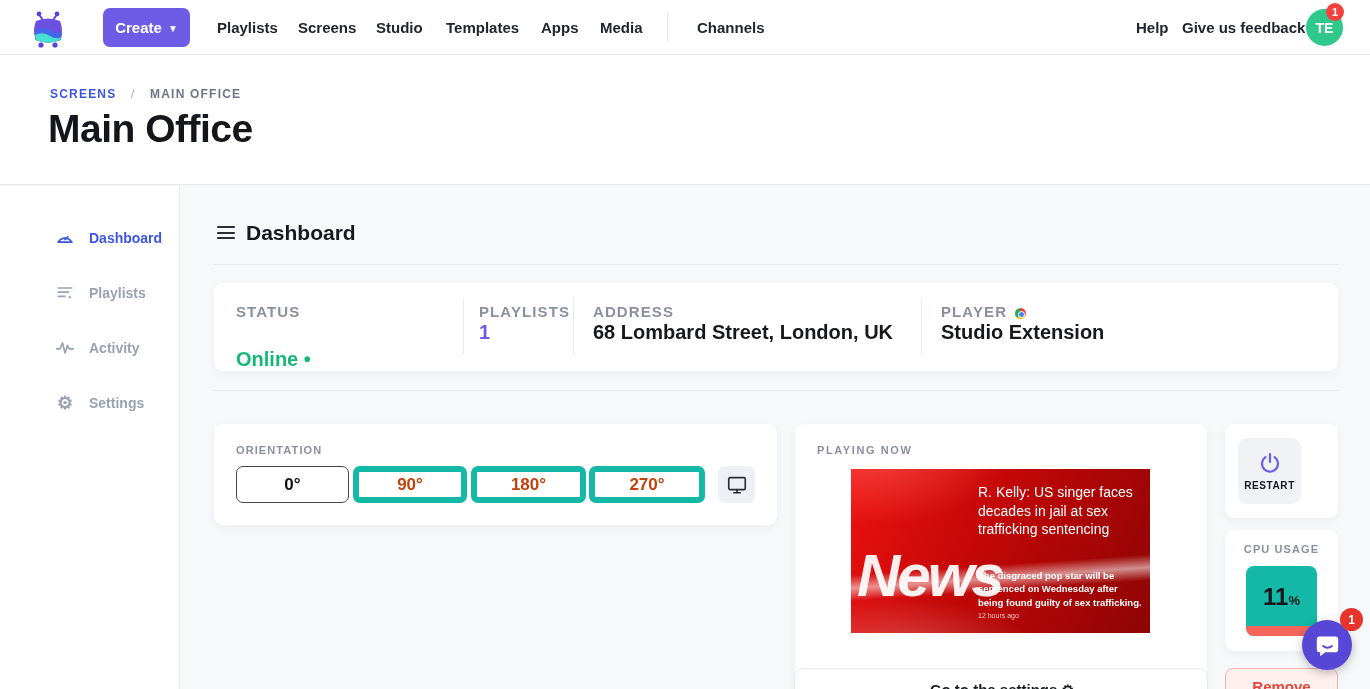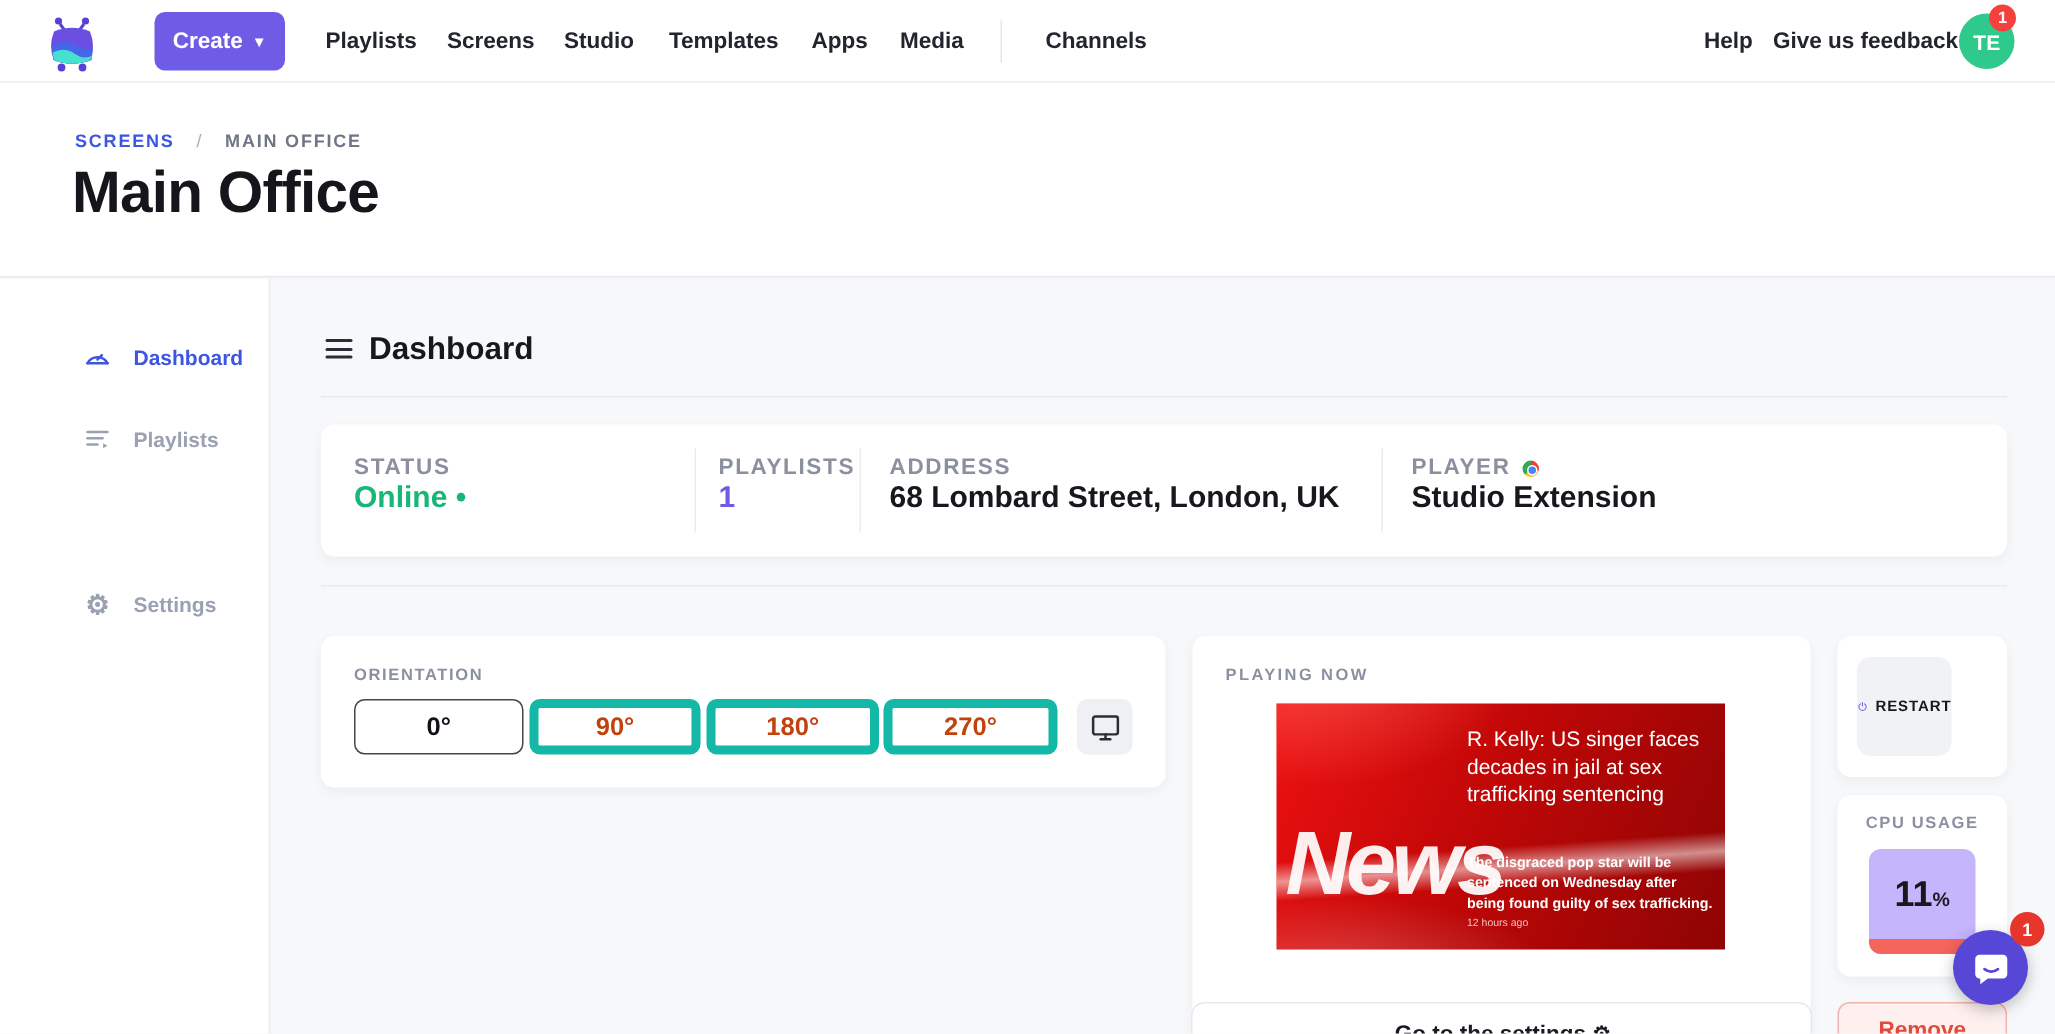--- a/index.html
+++ b/index.html
@@ -65,21 +65,21 @@
 
   .card { position:absolute; background:#fff; border-radius:9px;
     box-shadow:0 3px 8px rgba(40,44,63,.05); }
 
   
   .status-card { left:33px; top:97px; width:1124px; height:88px; }
   .sc-label { position:absolute; top:20px; font-size:15px; font-weight:600;
     letter-spacing:1.1px; color:#8b90a0; }
   .sc-value { position:absolute; top:38px; font-size:20px; font-weight:800; color:#17181d; }
   .sc-vdiv { position:absolute; top:16px; width:1px; height:56px; background:#ececef; }
-  .v-online { color:#17b877; }
+  .v-online { color:#17b877;margin-top:27px; }
   .v-count { color:#6e5ce6; }
   .chrome-dot { display:inline-block; width:11px; height:11px; border-radius:50%;
     margin-left:8px; vertical-align:middle; position:relative;
     background:conic-gradient(#ea4335 0 30%, #fbbc05 30% 62%, #34a853 62% 100%); }
   .chrome-dot::after { content:""; position:absolute; left:3px; top:3px; width:5px; height:5px;
     border-radius:50%; background:#4285f4; border:1px solid #fff; }
 
   
   .orient-card { left:33px; top:238px; width:563px; height:101px; }
   .or-label { position:absolute; left:22px; top:20px; font-size:11px; font-weight:600;
@@ -111,30 +111,30 @@
   .news-headline { position:absolute; left:127px; top:14px; width:164px; font-size:14px;
     font-weight:400; color:#fff; line-height:1.33; }
   .news-sub { position:absolute; left:127px; top:100px; width:164px; font-size:9.5px;
     font-weight:600; color:#fff; line-height:1.4; }
   .news-time { position:absolute; left:127px; top:143px; font-size:7px; color:rgba(255,255,255,.75); }
 
   
   .restart-card { left:1044px; top:238px; width:113px; height:94px; }
   .restart-btn { position:absolute; left:13px; top:14px; width:63px; height:66px;
     background:#f1f2f6; border:none; border-radius:9px; cursor:pointer;
-    display:flex; flex-direction:row; align-items:center; justify-content:center; gap:5px; }
+    display:flex; flex-direction:column; align-items:center; justify-content:center; gap:5px; }
   .restart-label { font-size:10px; font-weight:800; color:#17181d; letter-spacing:.6px;
     font-family:inherit; }
 
   
   .cpu-card { left:1044px; top:344px; width:113px; height:121px; }
   .cpu-label { position:absolute; left:0; top:13px; width:113px; text-align:center;
     font-size:11px; font-weight:600; letter-spacing:1.1px; color:#8b90a0; }
   .cpu-box { position:absolute; left:21px; top:36px; width:71px; height:70px;
-    background:#c4b5fd; border-radius:8px; overflow:hidden; }
+    background:#14b8a6; border-radius:8px; overflow:hidden; }
   .cpu-num { position:absolute; left:0; top:17px; width:71px; text-align:center;
     font-size:24px; font-weight:800; color:#17181d; }
   .cpu-num .cpu-pct { font-size:13px; font-weight:700; }
   .cpu-bar { position:absolute; left:0; bottom:0; width:71px; height:10px; background:#f4655c; }
 
   
   .settings-card { left:613px; top:482px; width:414px; height:40px;
     border:1px solid #e8e8ec; box-shadow:none; cursor:pointer; }
   .settings-card .st-text { position:absolute; left:0; top:12px; width:414px; text-align:center;
     font-size:15px; font-weight:700; color:#1a1b20; }
@@ -218,20 +218,28 @@
       <span class="s-icon">
         <svg width="20" height="20" viewBox="0 0 24 24" fill="none" stroke="currentColor" stroke-width="2" stroke-linecap="round">
           <line x1="4" y1="6" x2="20" y2="6"></line>
           <line x1="4" y1="11" x2="16" y2="11"></line>
           <line x1="4" y1="16" x2="12" y2="16"></line>
           <path d="M16.5 15 L20 17 L16.5 19 Z" fill="currentColor" stroke="none"></path>
         </svg>
       </span>
       <span>Playlists</span>
     </div>
+    <div class="side-item si3">
+      <span class="s-icon">
+        <svg width="20" height="20" viewBox="0 0 24 24" fill="none" stroke="currentColor" stroke-width="2" stroke-linecap="round" stroke-linejoin="round">
+          <polyline points="2,13 6,13 9,6 12,18 15,9 17,13 22,13"></polyline>
+        </svg>
+      </span>
+      <span>Activity</span>
+    </div>
     <div class="side-item si4">
       <span class="s-icon" style="font-size:18px;">⚙</span>
       <span>Settings</span>
     </div>
   </div>
 
   <div class="content">
 
     <div class="burger">
         <div></div>

